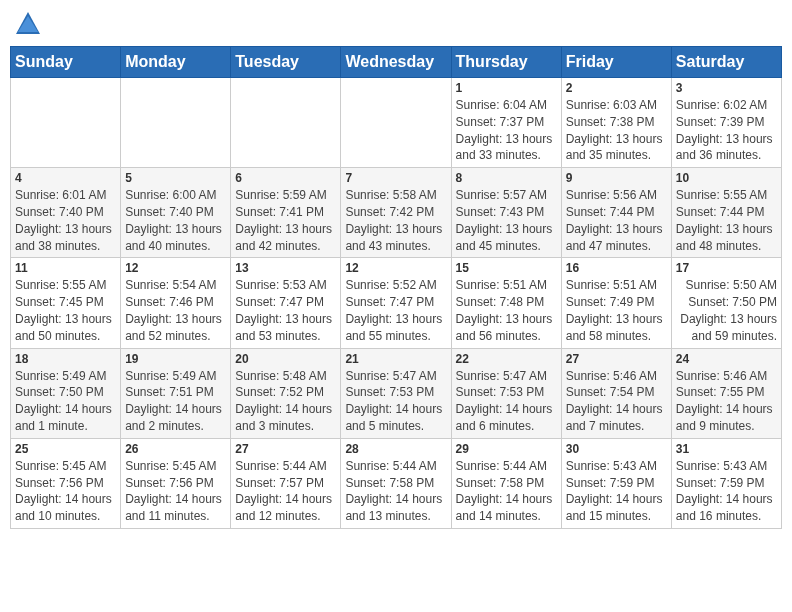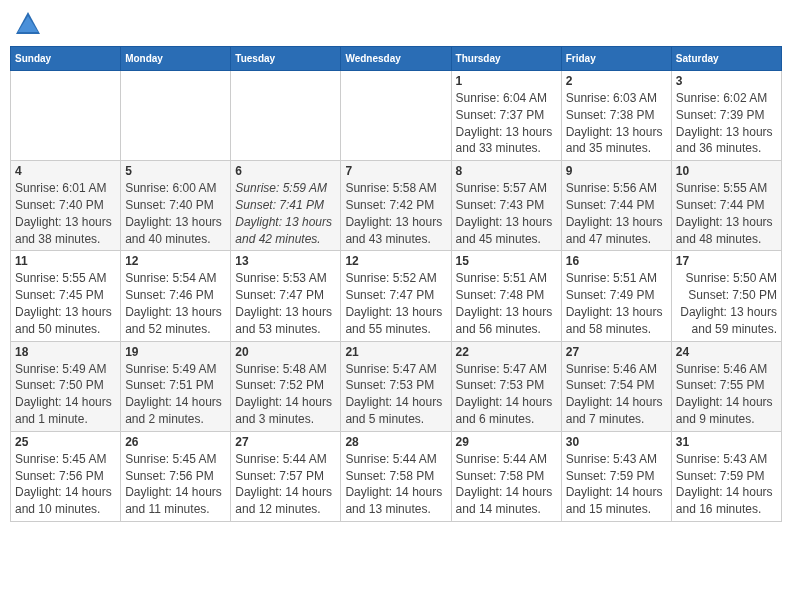--- a/index.html
+++ b/index.html
@@ -54,21 +54,21 @@
       font-weight: bold;
     }
     .calendar {
       width: 100%;
       border-collapse: collapse;
       border: 1px solid #ccc;
     }
     .calendar th {
       background-color: #2a6db5;
       color: #fff;
-      font-size: 10px;
+      font-size: 16px;
       padding: 6px 4px;
       text-align: left;
       border: 1px solid #1a5aa0;
       font-weight: bold;
     }
     .calendar td {
       vertical-align: top;
       border: 1px solid #ccc;
       padding: 3px 4px;
       font-size: 10.5px;
@@ -168,21 +168,21 @@
         </td>
         <td>
           <span class="day-num">5</span>
           <div class="cell-content" style="white-space: pre-line;">Sunrise: 6:00 AM
 Sunset: 7:40 PM
 Daylight: 13 hours
 and 40 minutes.</div>
         </td>
         <td>
           <span class="day-num">6</span>
-          <div class="cell-content" style="white-space: pre-line; font-style: italic;">Sunrise: 5:59 AM
+          <div class="cell-content" style="white-space: pre-line;">Sunrise: 5:59 AM
 Sunset: 7:41 PM
 Daylight: 13 hours
 and 42 minutes.</div>
         </td>
         <td>
           <span class="day-num">7</span>
           <div class="cell-content" style="white-space: pre-line;">Sunrise: 5:58 AM
 Sunset: 7:42 PM
 Daylight: 13 hours
 and 43 minutes.</div>

